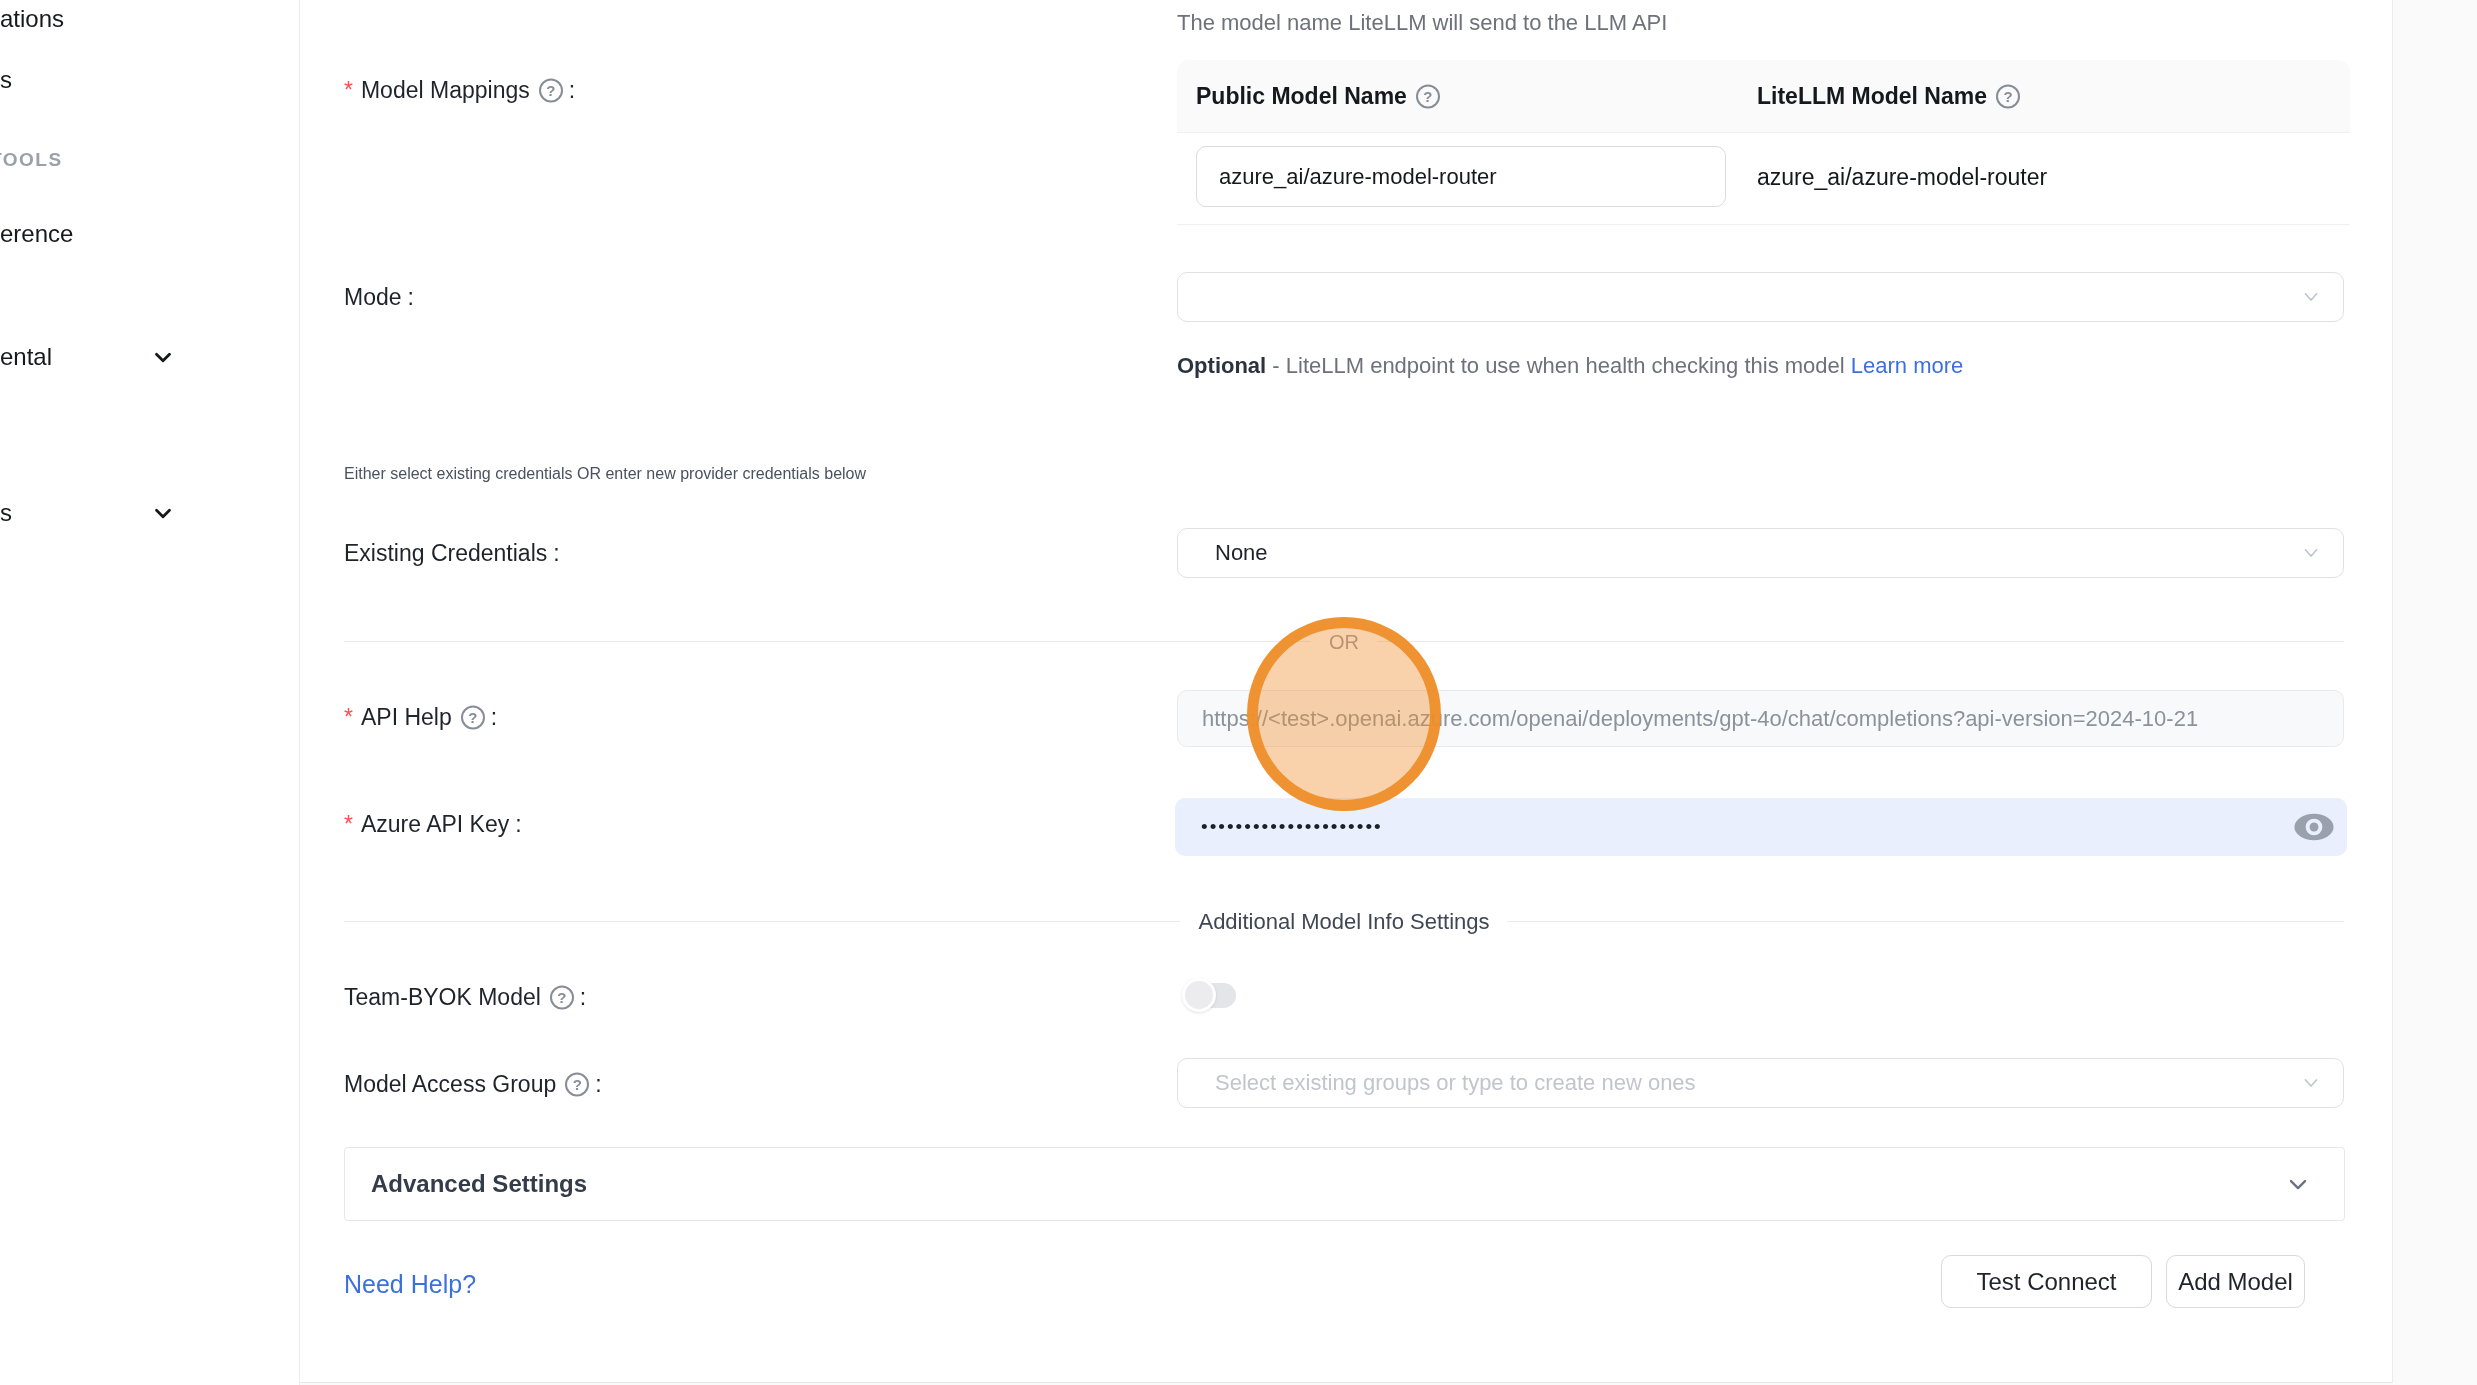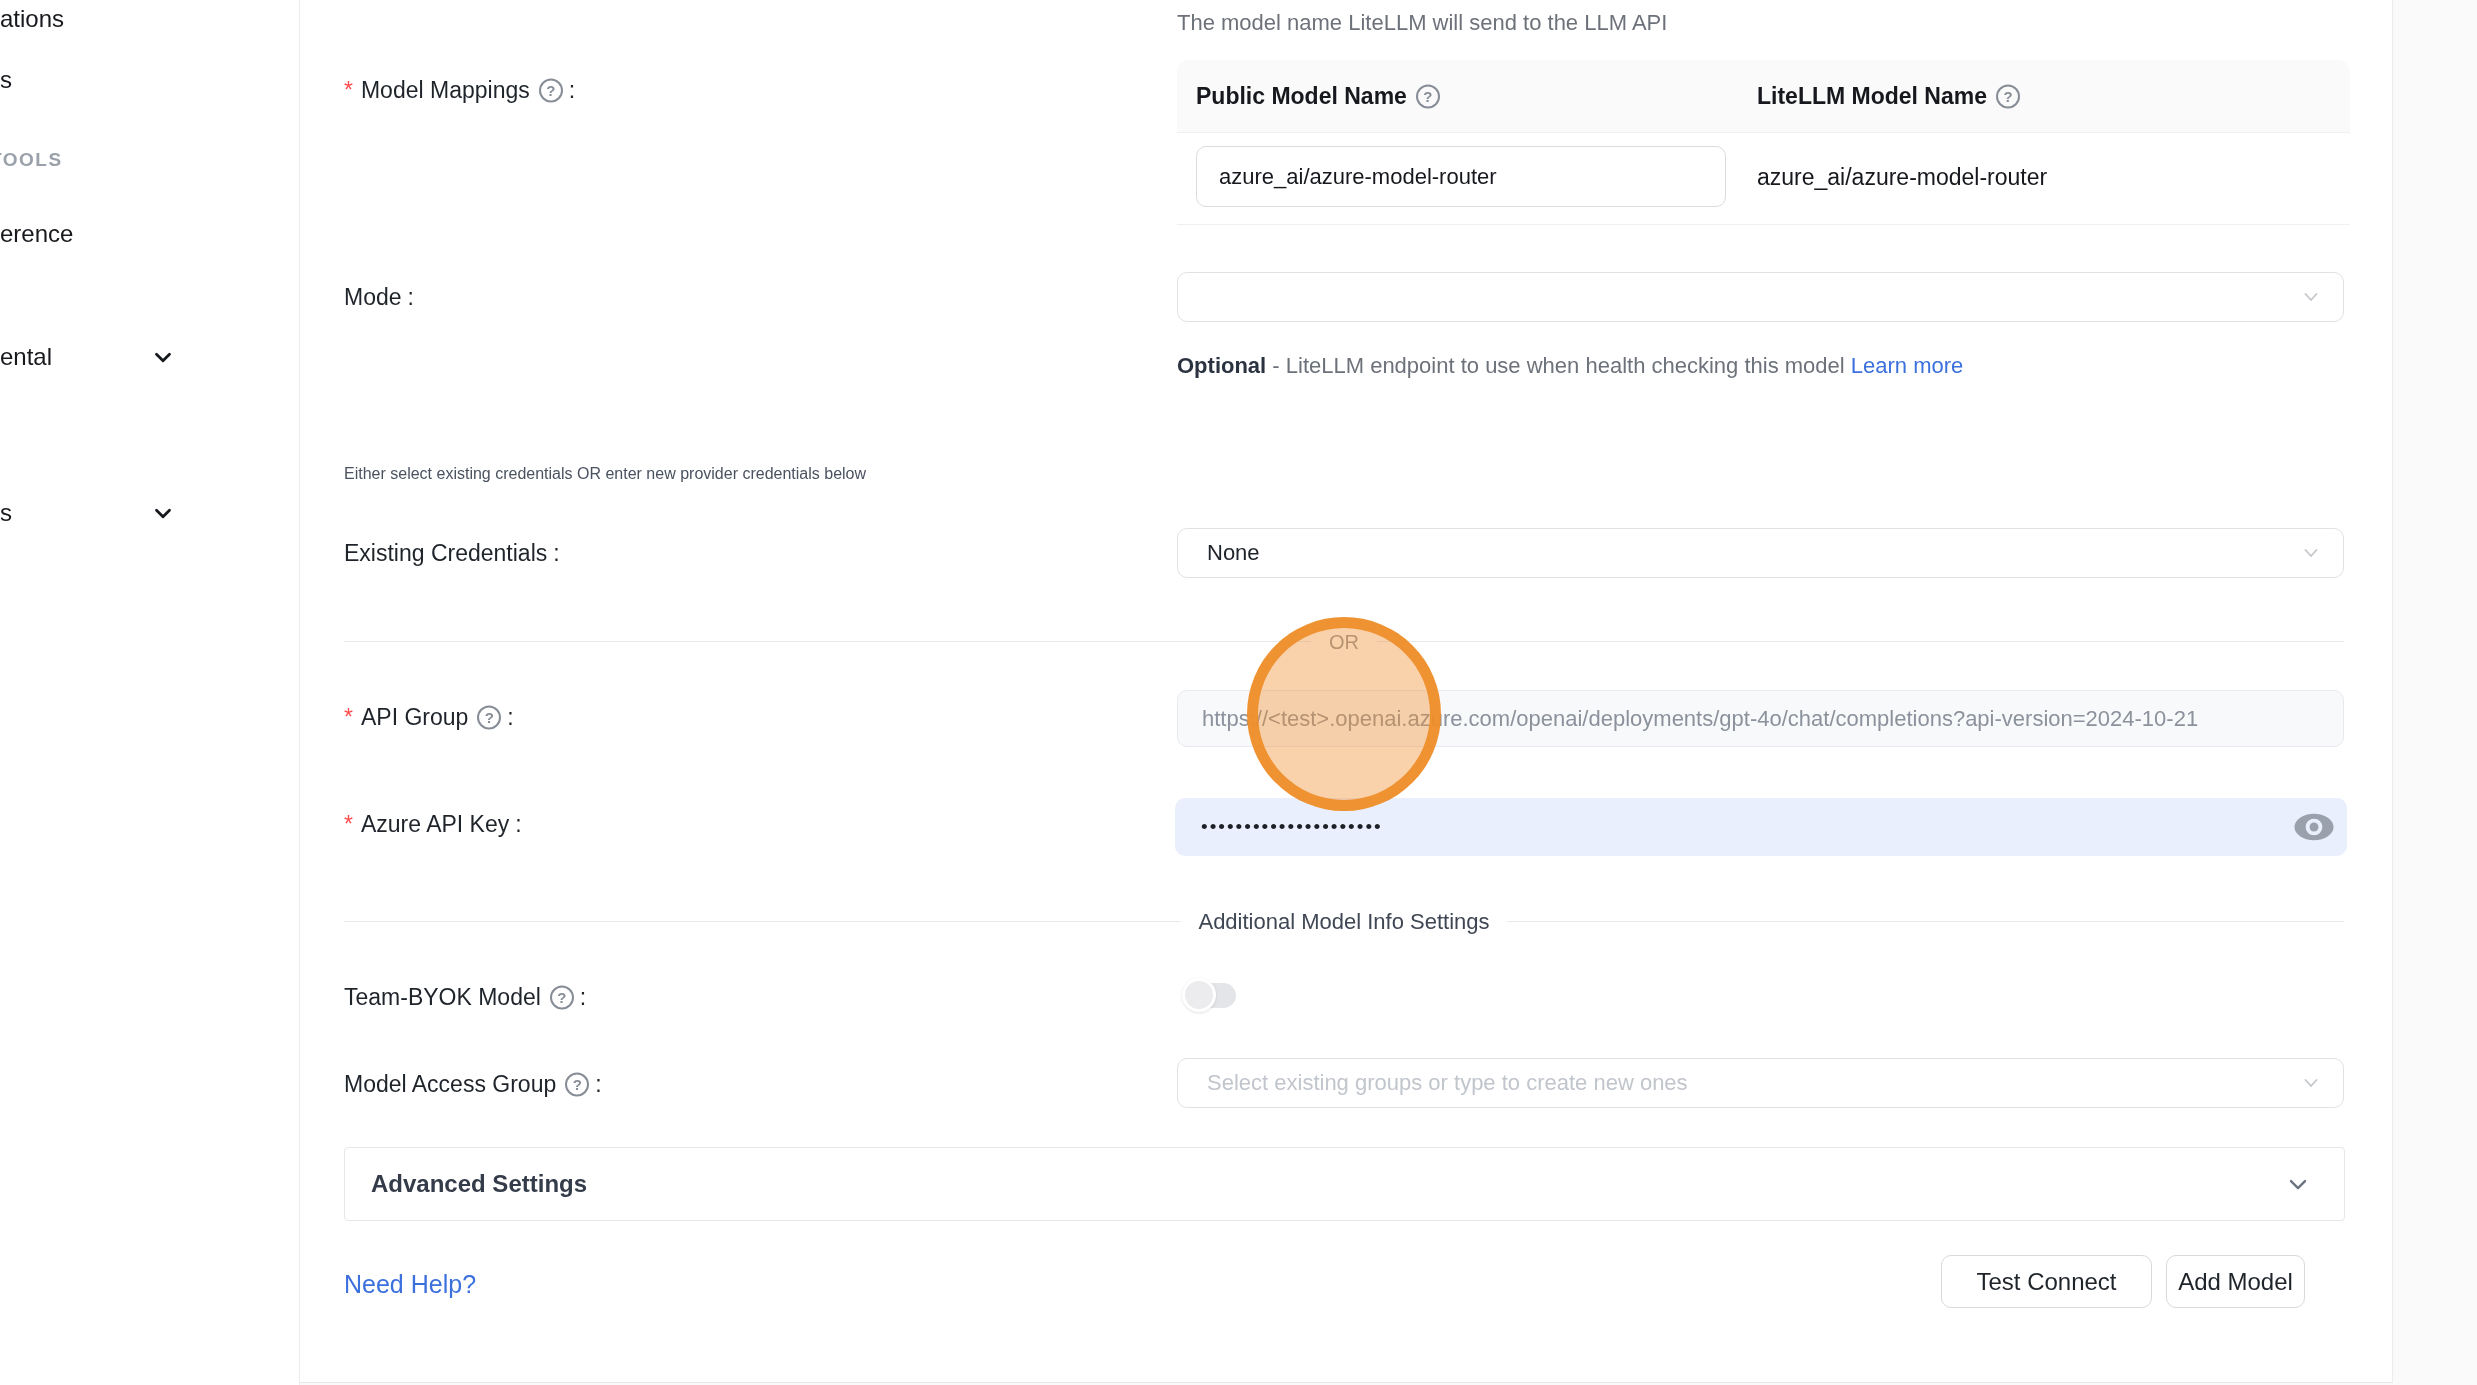--- a/index.html
+++ b/index.html
@@ -76,21 +76,21 @@
   }
   .map-static {
     position:absolute; left:580px; top:117px; transform:translateY(-50%);
     font-size:23px; font-weight:500; color:#16181d; white-space:nowrap;
   }
 
   
   .sel {
     position:absolute; left:877px; width:1167px; height:50px;
     background:#fff; border:1.5px solid #dfe1e5; border-radius:10px;
-    display:flex; align-items:center; padding:0 56px 0 29px;
+    display:flex; align-items:center; padding:0 56px 0 37px;
     font-size:22px; color:#1f242b;
   }
   .sel .placeholder { color:#c1c5cc; white-space:nowrap; overflow:hidden;text-align:right; }
   .sel-chev { position:absolute; right:20px; top:50%; transform:translateY(-50%); line-height:0; }
 
   .help-text {
     position:absolute; left:877px; top:346px; width:800px;
     font-size:22px; line-height:40px; color:#6d727a;
   }
   .help-text b { color:#2b3340; }
@@ -251,21 +251,21 @@
         </svg>
     </span>
   </div>
 
   <div class="divider" style="top:641px">
     <span class="dv-label dv-or">OR</span>
   </div>
 
   <div class="flabel" style="top:717px">
     <span class="req">*</span>
-    <span>API Group</span>
+    <span>API Help</span>
     <span class="qicon">?</span>
     <span class="colon">:</span>
   </div>
   <input class="api-input" type="text" value="https://&lt;test&gt;.openai.azure.com/openai/deployments/gpt-4o/chat/completions?api-version=2024-10-21" style="">
 
   <div class="flabel" style="top:824px">
     <span class="req">*</span>
     <span>Azure API Key</span>
     <span class="colon">:</span>
   </div>

